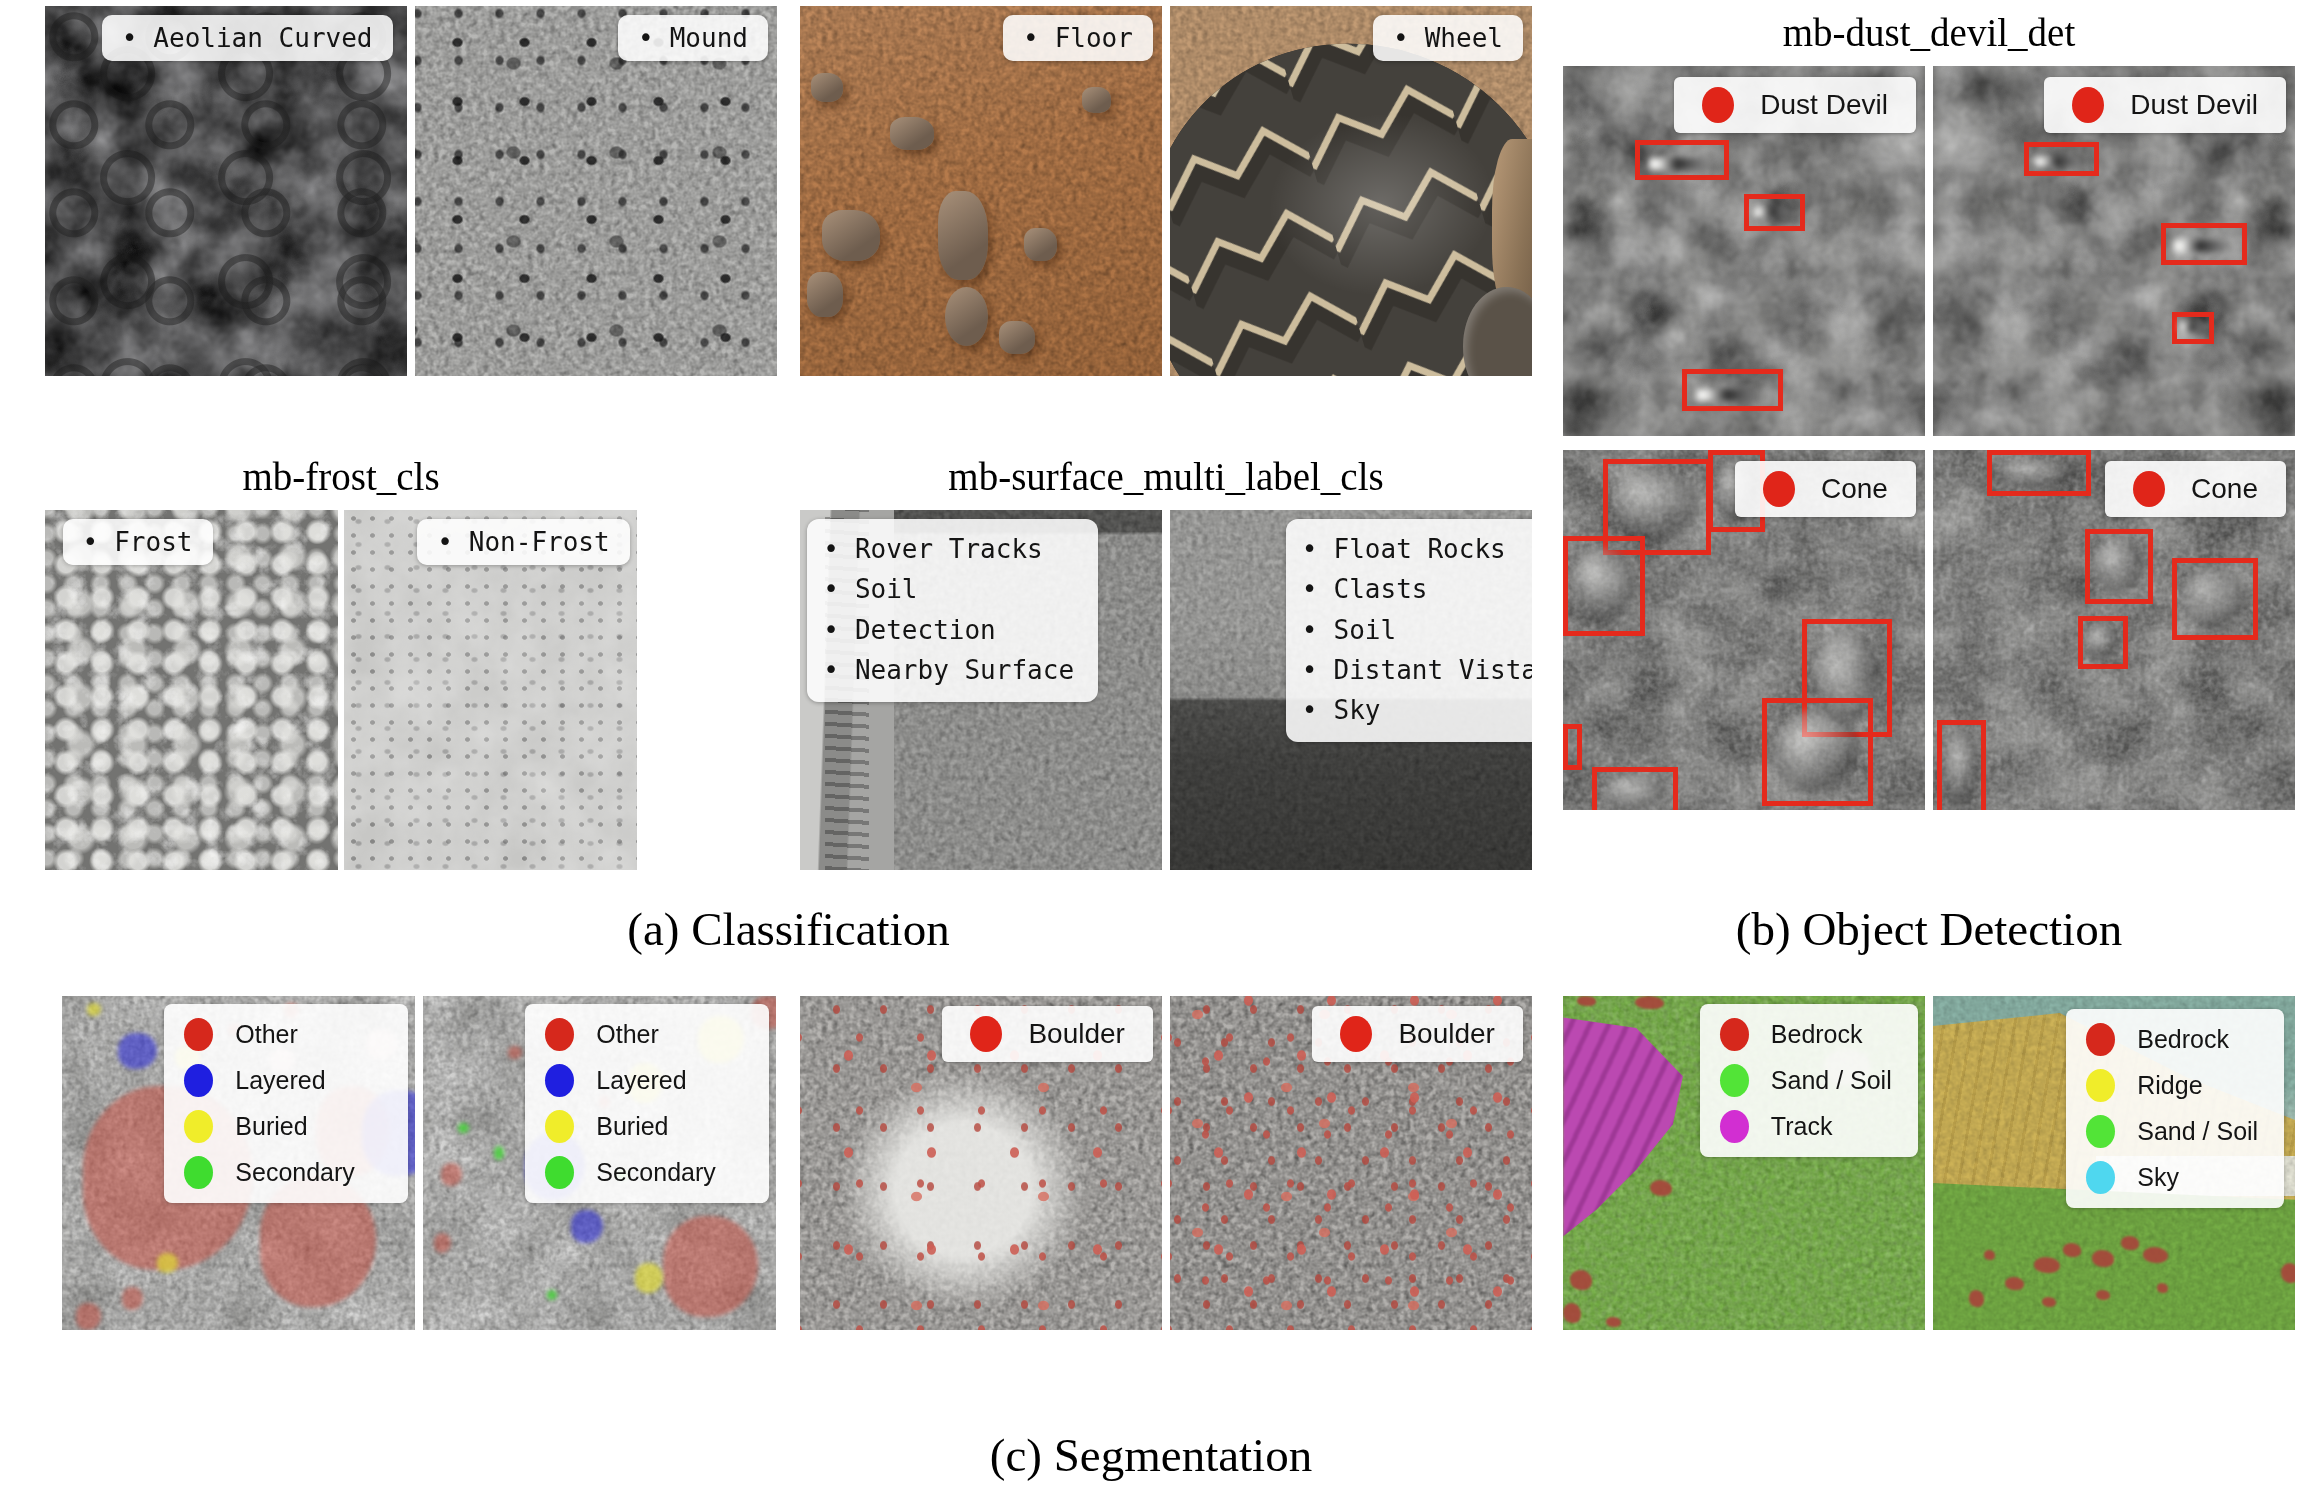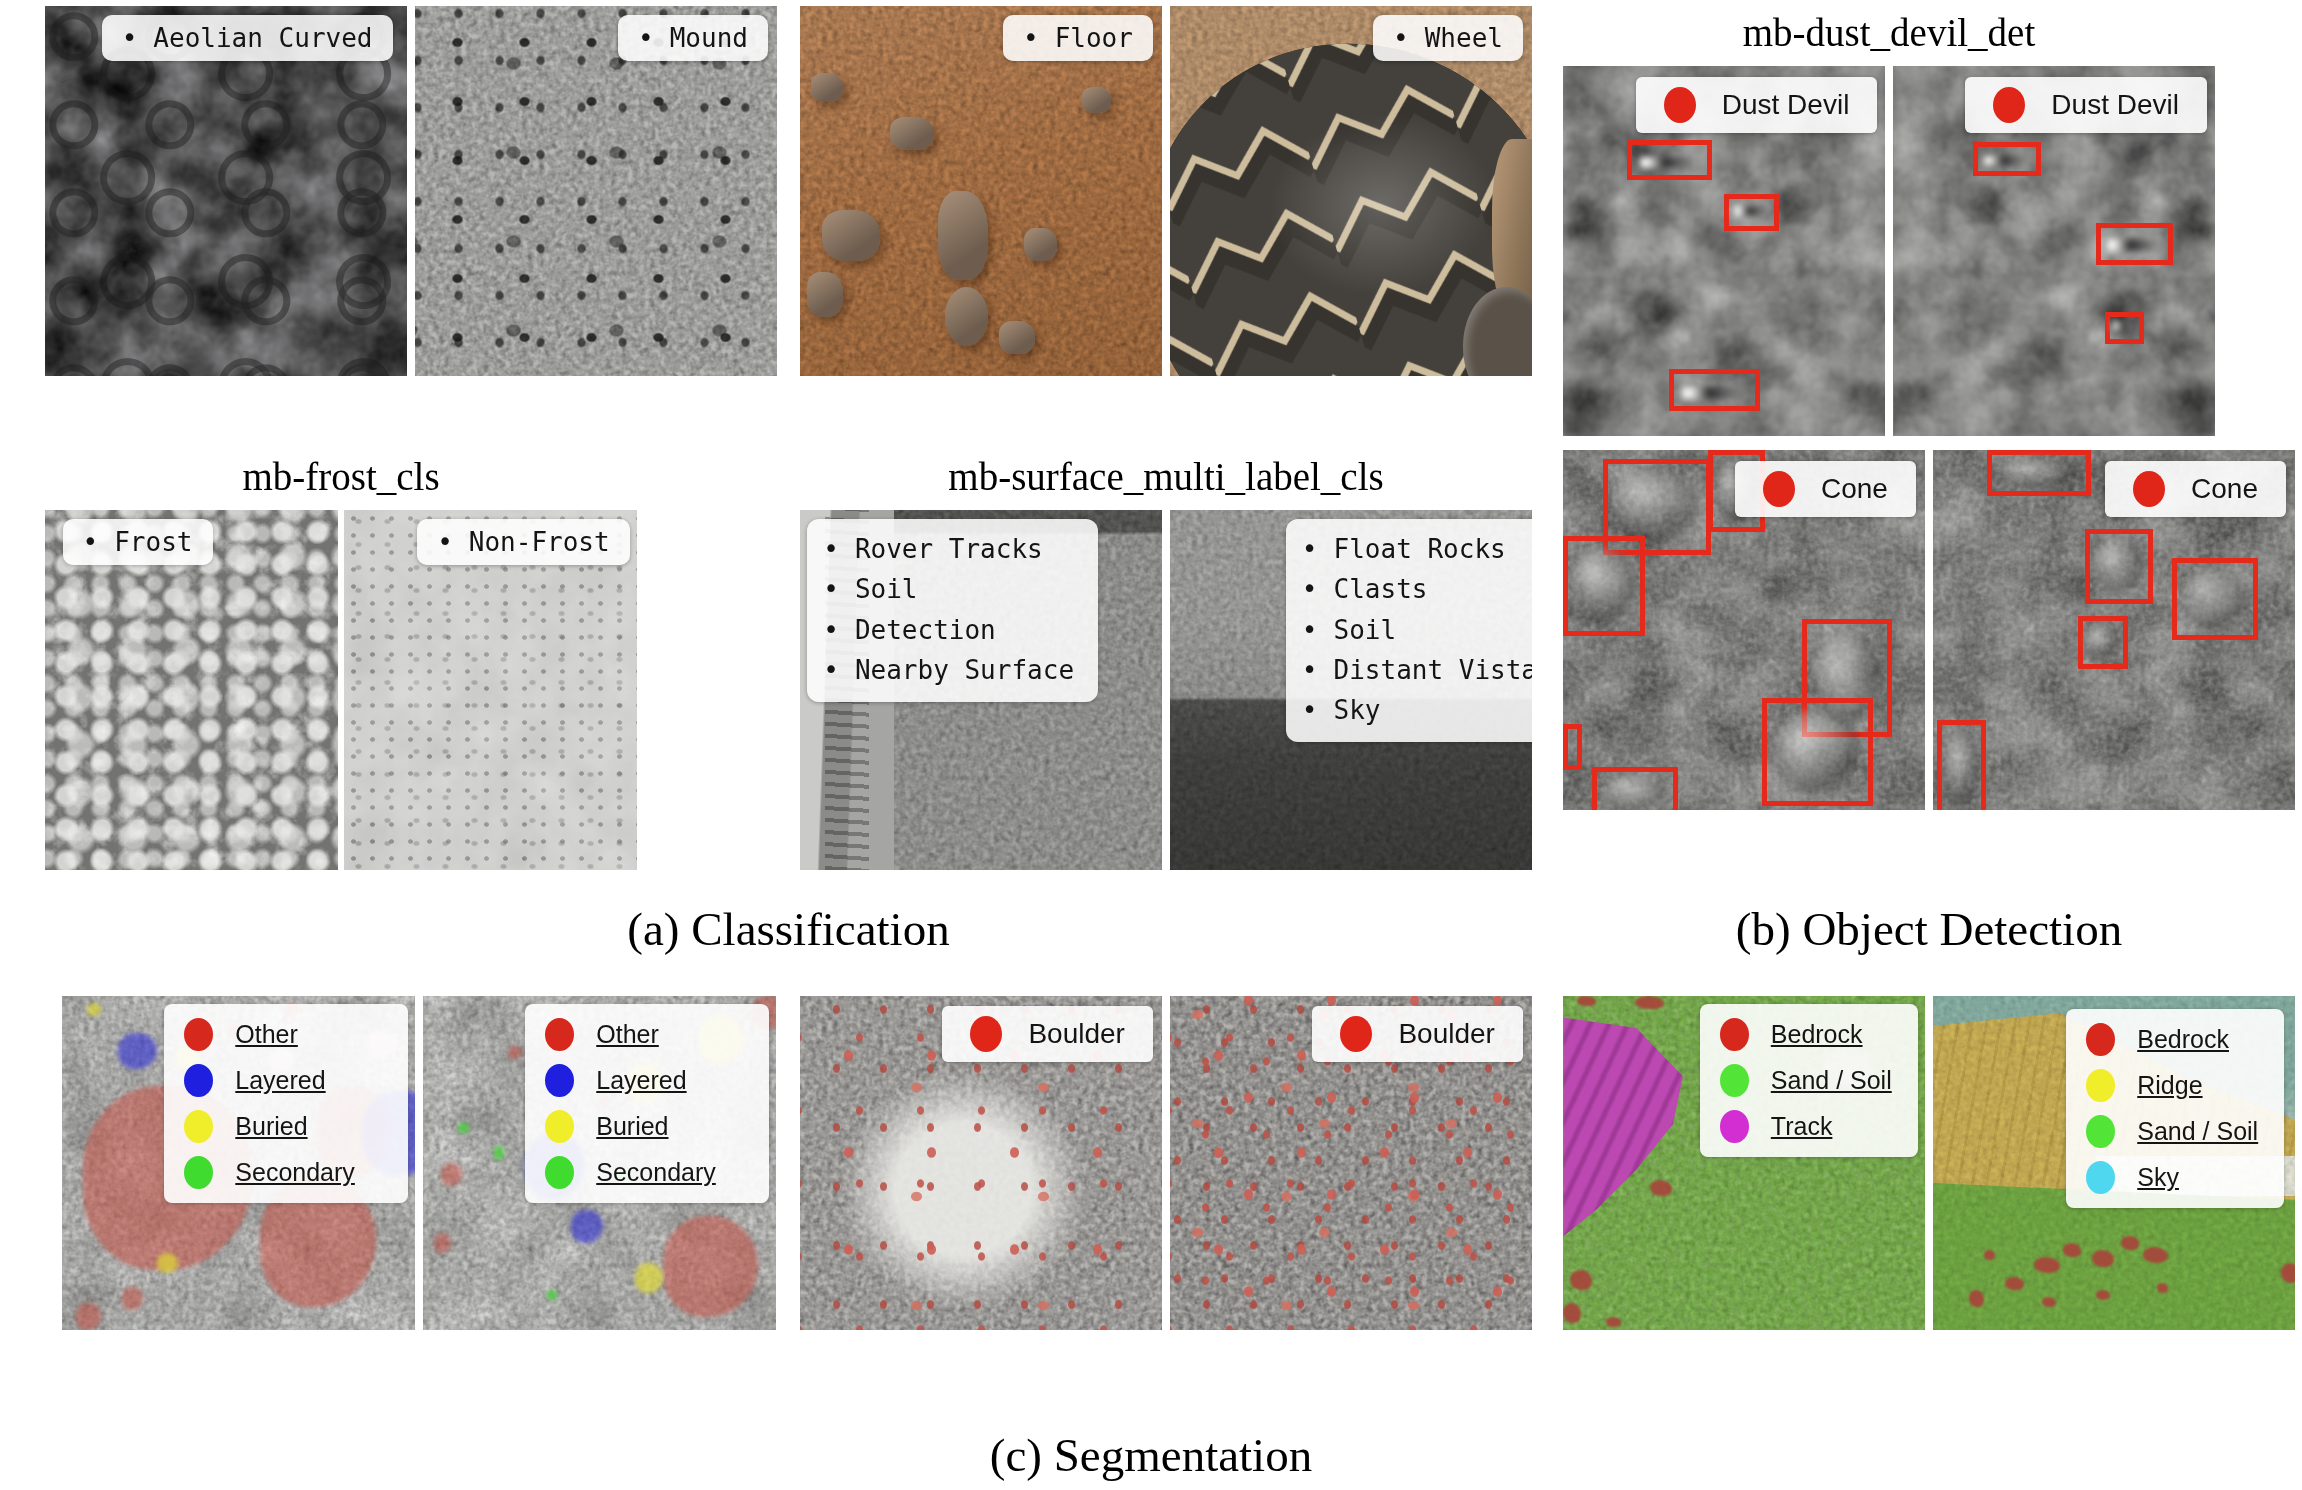--- a/index.html
+++ b/index.html
@@ -28,21 +28,21 @@
   .mrow{display:flex;align-items:center;gap:16px;}
   .dleg{position:absolute;top:3%;right:2.5%;background:rgba(255,255,255,.9);border-radius:6px;
         padding:10px 28px;display:flex;align-items:center;gap:26px;
         font:28px "Liberation Sans",sans-serif;color:#141414;
         box-shadow:0 1px 4px rgba(0,0,0,.3);z-index:6;white-space:nowrap;}
   .ddot{width:32px;height:36px;border-radius:50%;background:#e02519;}
   .sleg{position:absolute;top:2.5%;right:2%;background:rgba(255,255,255,.9);border-radius:8px;
         padding:14px 26px 14px 20px;display:flex;flex-direction:column;gap:13px;
         box-shadow:0 1px 4px rgba(0,0,0,.25);z-index:6;}
   .srow{display:flex;align-items:center;gap:22px;font:25px "Liberation Sans",sans-serif;
-        color:#141414;white-space:nowrap;text-decoration:underline;}
+        color:#141414;white-space:nowrap;}
   .sdot{width:29px;height:33px;border-radius:50%;flex:0 0 auto;}
 
   
   .redbox{position:absolute;border:5px solid #e52a1c;z-index:4;}
   .redbox i{display:block;width:80%;height:38%;margin:16% auto 0;
             background:linear-gradient(90deg,#f2f2f0 0 14%,#2c2c2c 42%,#6a6a6a 72%,transparent);
             filter:blur(3px);}
   .redbox b{position:absolute;inset:6%;border-radius:50%;
             background:radial-gradient(ellipse at 35% 35%,rgba(250,250,248,.5),rgba(40,40,40,.35) 65%,transparent 80%);
             filter:blur(3px);}
@@ -198,21 +198,21 @@
       <div class="arm"></div>
       <div class="hub"></div>
       <div class="pill pr">
         <span>•</span>
           <span>Wheel</span>
       </div>
     </div>
   </div>
 </div>
 
-<div class="grp r1" style="left:1563px;top:6px;width:652px">
+<div class="grp r1" style="left:1563px;top:6px;width:732px">
   <div class="ptitle">mb-dust_devil_det</div>
   <div class="pair">
     <div class="img im1" style="background:#8f8f8d">
       <svg class="tex" style="opacity:.8">
           <rect width="100%" height="100%" filter="url(#fRelief)"></rect>
         </svg>
       <svg class="tex" style="opacity:.5">
           <rect width="100%" height="100%" filter="url(#fReliefLight)"></rect>
         </svg>
       <div class="redbox" style="left: 20%; top: 20%; width: 23%; height: 8%; border-color: rgb(229, 42, 28);">

